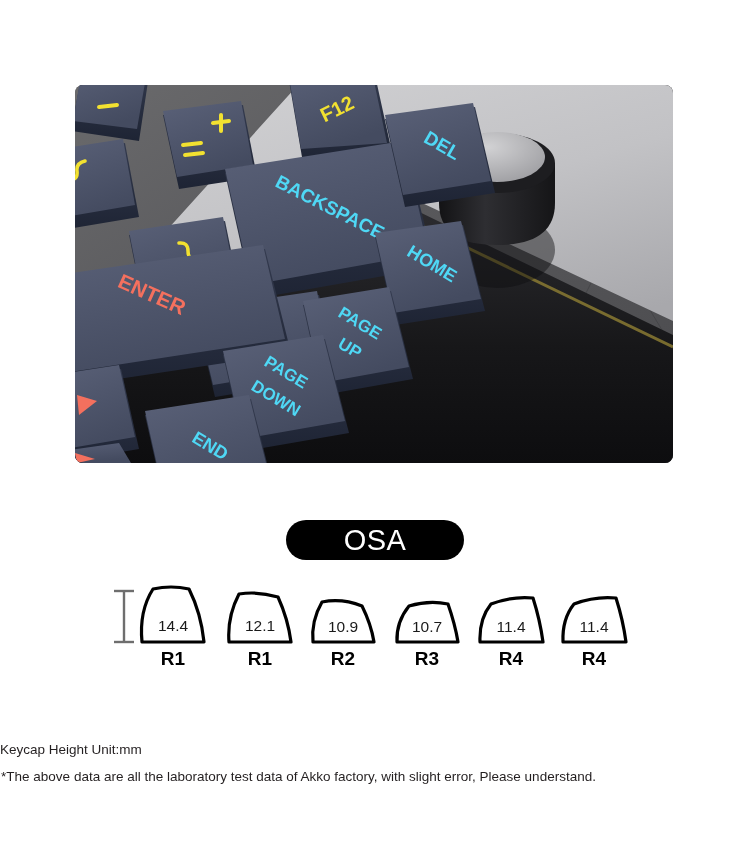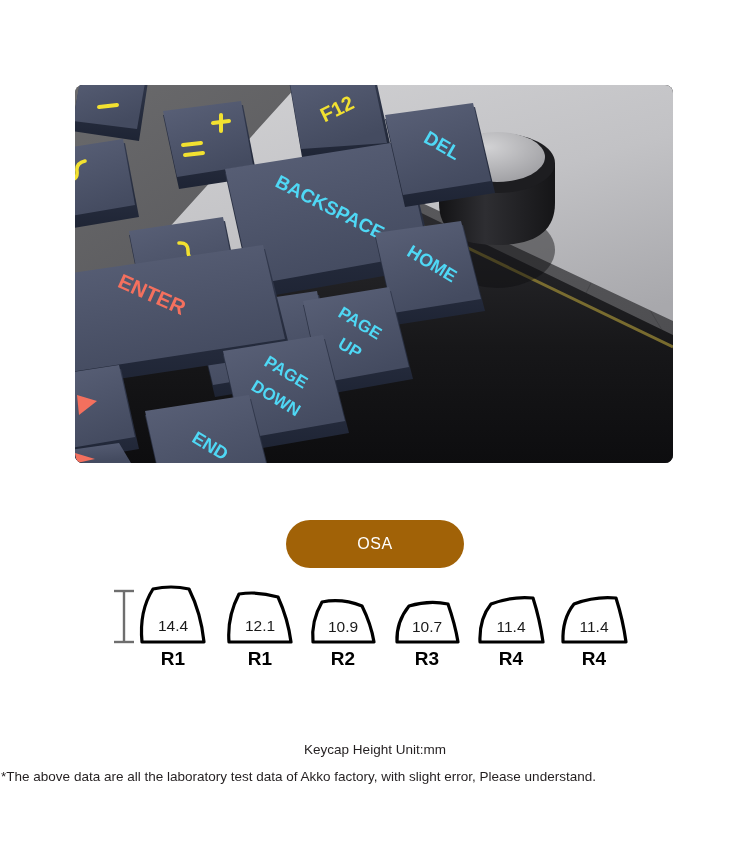--- a/index.html
+++ b/index.html
@@ -27,25 +27,25 @@
     background: #5a5a5c;
   }
   #product-photo svg { display: block; width: 100%; height: 100%; }
 
   
   #profile-badge {
     position: absolute;
     left: 286px;
     top: 520px;
     width: 178px;
-    height: 48px;
+    height: 40px;
     border-radius: 24px;
-    background: #a16207;
+    background: #000000;
     color: #ffffff;
-    font-size: 16px;
+    font-size: 29px;
     letter-spacing: 0.5px;
     display: flex;
     align-items: center;
     justify-content: center;
   }
 
   
   #profile-diagram {
     position: absolute;
     left: 108px;
@@ -74,21 +74,21 @@
     text-anchor: middle;
   }
   .meas-line { stroke: #6e6e6e; stroke-width: 2.4; }
 
   
   #unit-caption {
     position: absolute;
     left: 0;
     top: 742px;
     width: 750px;
-    text-align: center;
+    text-align: left;
     font-size: 13.5px;
     color: #231f20;
   }
   #disclaimer {
     position: absolute;
     left: 0;
     top: 769px;
     width: 597px;
     text-align: center;
     font-size: 13.5px;

